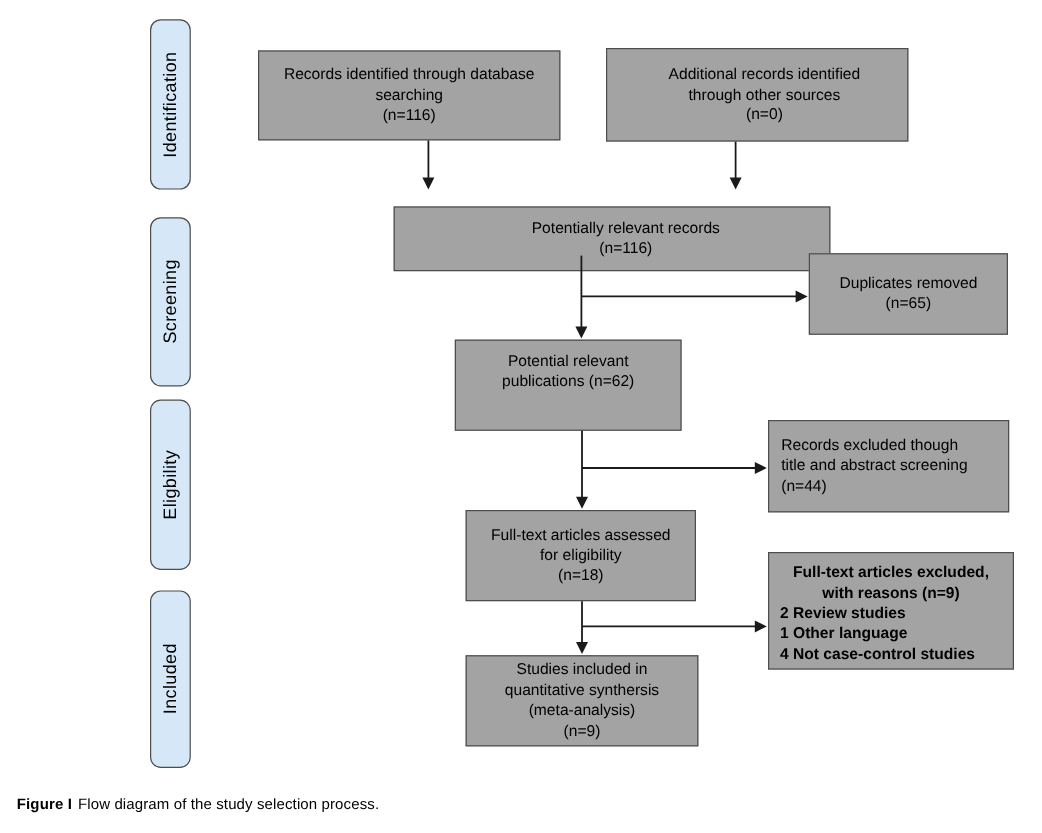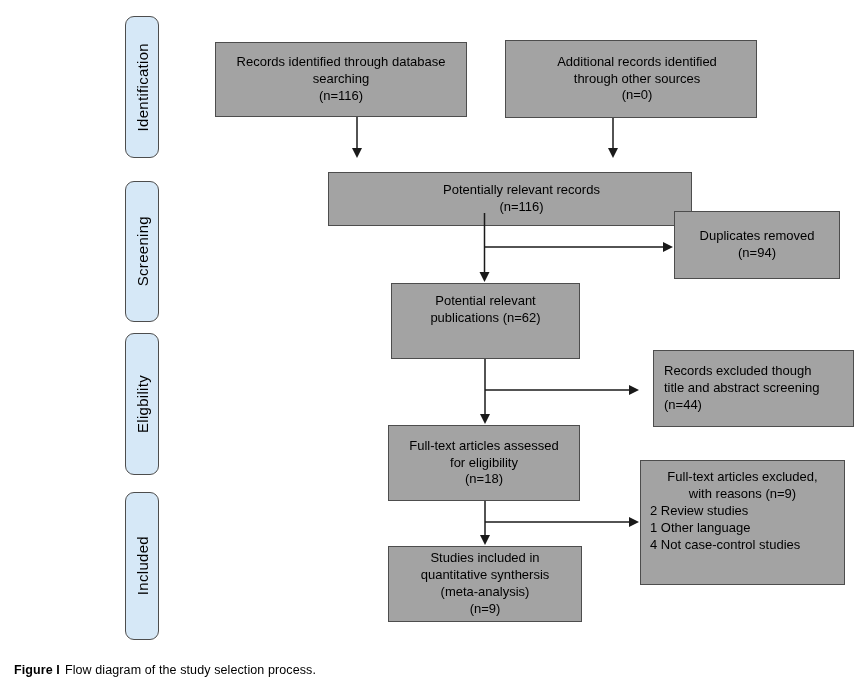--- a/index.html
+++ b/index.html
@@ -108,34 +108,34 @@
 (n=116)</div>
 
   <div class="fbox" style="left:505px; top:40px; width:252px; height:78px;padding-left:16px;">Additional records identified
 through other sources
 (n=0)</div>
 
   <div class="fbox" style="left:328px; top:172px; width:364px; height:54px;padding-left:27px;">Potentially relevant records
 (n=116)</div>
 
   <div class="fbox" style="left:674px; top:211px; width:166px; height:68px;">Duplicates removed
-(n=94)</div>
+(n=65)</div>
 
-  <div class="fbox top-align" style="left:391px; top:283px; width:189px; height:76px;">Potential relevant
+  <div class="fbox top-align" style="left:379px; top:283px; width:189px; height:76px;">Potential relevant
 publications (n=62)</div>
 
-  <div class="fbox left-align" style="left:640px; top:350px; width:201px; height:77px;margin-left:13px;">Records excluded though
+  <div class="fbox left-align" style="left:640px; top:350px; width:201px; height:77px;">Records excluded though
 title and abstract screening
 (n=44)</div>
 
   <div class="fbox" style="left:388px; top:425px; width:192px; height:76px;">Full-text articles assessed
 for eligibility
 (n=18)</div>
 
-  <div class="fbox column" style="left:640px; top:460px; width:205px; height:125px;">
+  <div class="fbox column" style="left:640px; top:460px; width:205px; height:98px;font-weight:bold;">
     <div class="box-title">Full-text articles excluded,
 with reasons (n=9)</div>
     <div class="reason">2 Review studies</div>
     <div class="reason">1 Other language</div>
     <div class="reason">4 Not case-control studies</div>
   </div>
 
   <div class="fbox" style="left:388px; top:546px; width:194px; height:76px;">Studies included in
 quantitative synthersis
 (meta-analysis)

